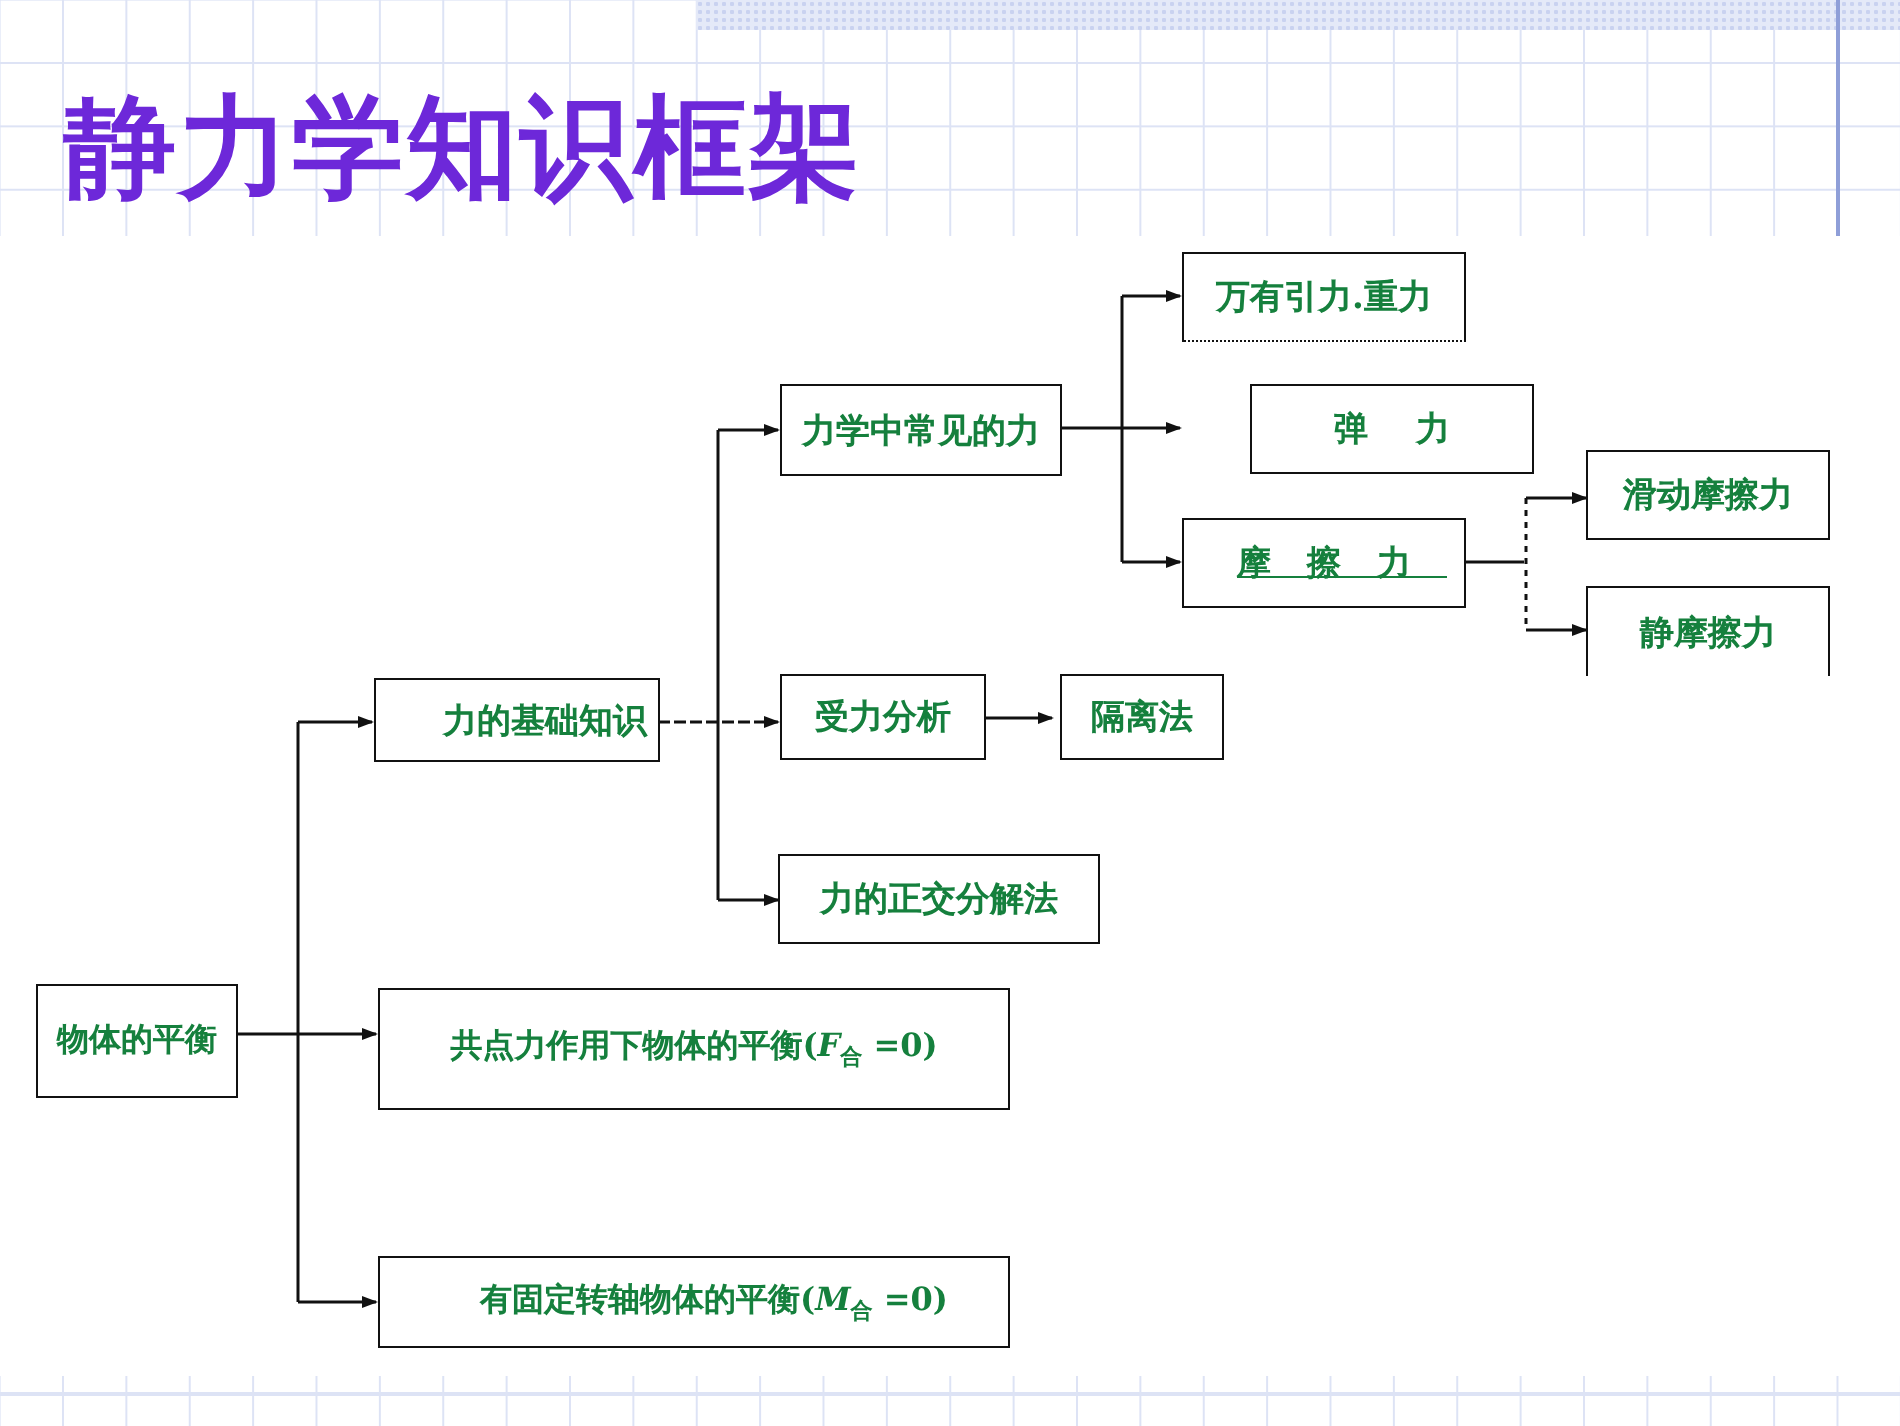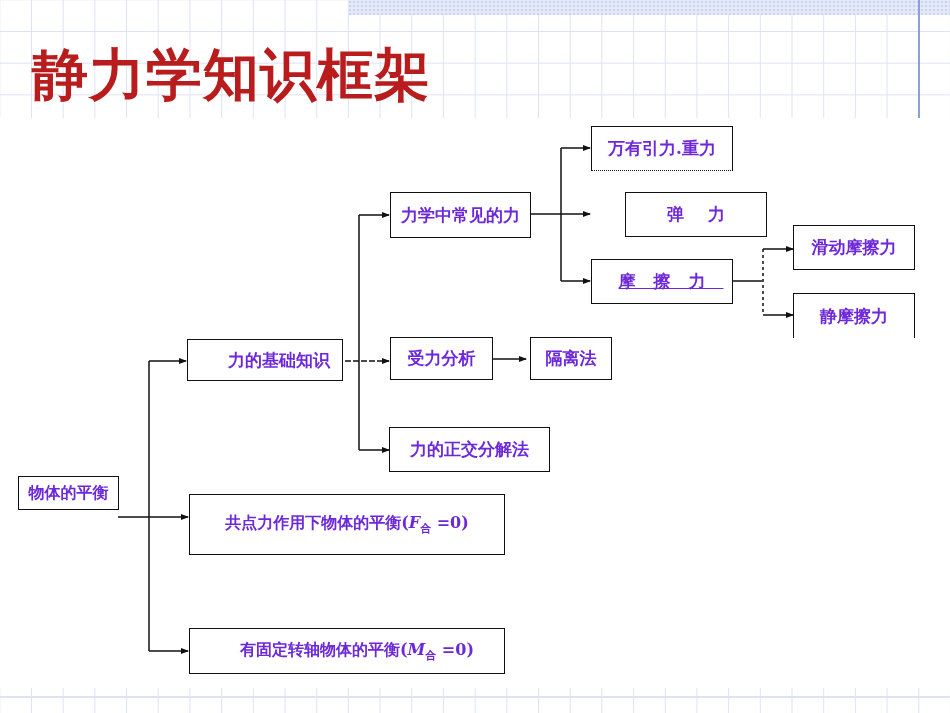--- a/index.html
+++ b/index.html
@@ -33,30 +33,30 @@
     background-size: 31.7px 25px;
     background-position: 31px 0;
   }
   .grid-bottom-line {
     position: absolute; left: 0; top: 696px; width: 950px; height: 2px;
     background: #dde3f5;
   }
   .title {
     position: absolute; left: 32px; top: 46px;
     font-family: "DejaVu Serif", serif;
-    font-size: 56px; font-weight: bold; color: #b91c1c;
+    font-size: 56px; font-weight: bold; color: #6d28d9;
     letter-spacing: 1px; line-height: 1;
   }
   .box {
     position: absolute; box-sizing: border-box;
     border: 1.5px solid #111;
     background: #fff;
     display: flex; align-items: center; justify-content: center;
     font-family: "DejaVu Serif", serif; font-weight: bold;
-    font-size: 17px; color: #6d28d9; white-space: nowrap;
+    font-size: 17px; color: #15803d; white-space: nowrap;
   }
   .box.spaced { letter-spacing: 18px; }
   .box.spaced2 { letter-spacing: 24px; margin-left: 34px; }
   svg.lines { position: absolute; left: 0; top: 0; width: 950px; height: 713px; pointer-events: none; }
   .sub { font-size: 11px; vertical-align: -4px; }
   .italic { font-style: italic; }
 </style>
 </head>
 <body>
 
@@ -94,25 +94,25 @@
     <line x1="561" y1="148" x2="590" y2="148" marker-end="url(#arr)"></line>
     <line x1="561" y1="281" x2="590" y2="281" marker-end="url(#arr)"></line>
 
     <line x1="732" y1="281" x2="762" y2="281"></line>
     <line x1="763" y1="249" x2="763" y2="315" stroke-dasharray="3,3"></line>
     <line x1="763" y1="249" x2="793" y2="249" marker-end="url(#arr)"></line>
     <line x1="763" y1="315" x2="793" y2="315" marker-end="url(#arr)"></line>
   </g>
 </svg>
 
-<div class="box" style="left:18px; top:476px; width:101px; height:34px; font-size:16px;">
+<div class="box" style="left:18px; top:492px; width:101px; height:57px; font-size:16px;">
   <span>物体的平衡</span>
 </div>
 
-<div class="box" style="left:187px; top:339px; width:156px; height:42px;padding-left:28px;">
+<div class="box" style="left:187px; top:339px; width:143px; height:42px;padding-left:28px;">
   <span>力的基础知识</span>
 </div>
 
 <div class="box" style="left:189px; top:494px; width:316px; height:61px; font-size:16px;">
   <span>
     <span>共点力作用下物体的平衡(</span><span class="italic">F</span><span class="sub">合</span><span> =0)</span>
   </span>
 </div>
 
 <div class="box" style="left:189px; top:628px; width:316px; height:46px; font-size:16px;padding-left:20px;">

